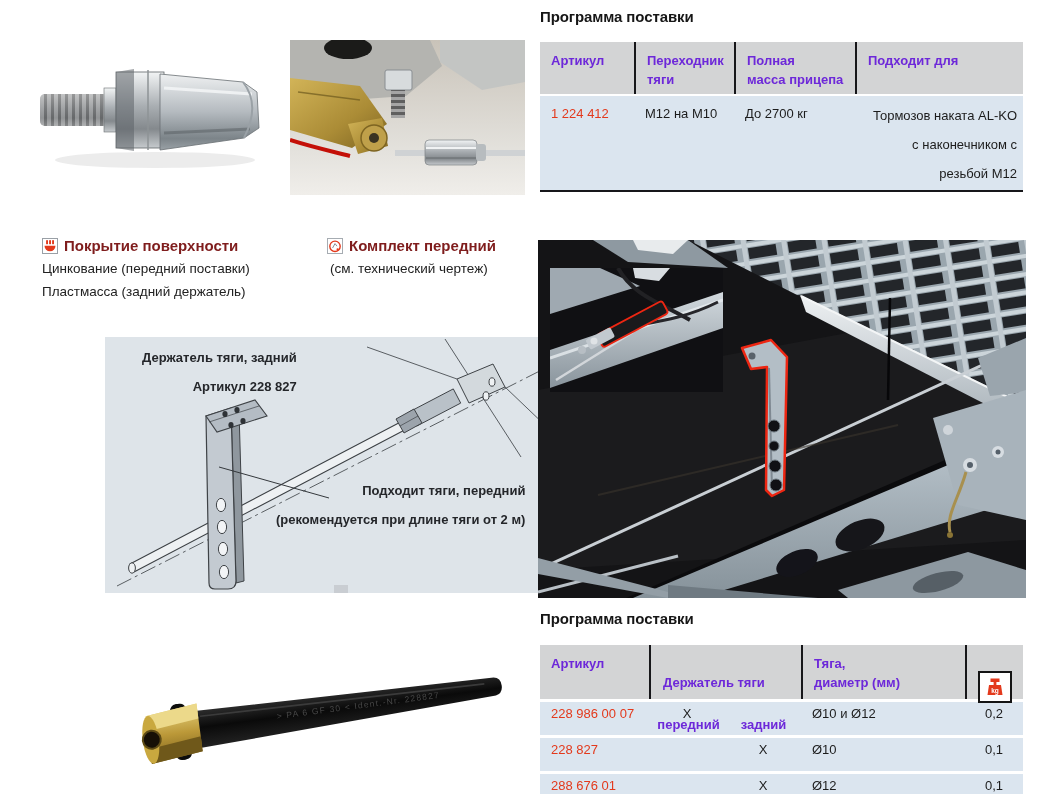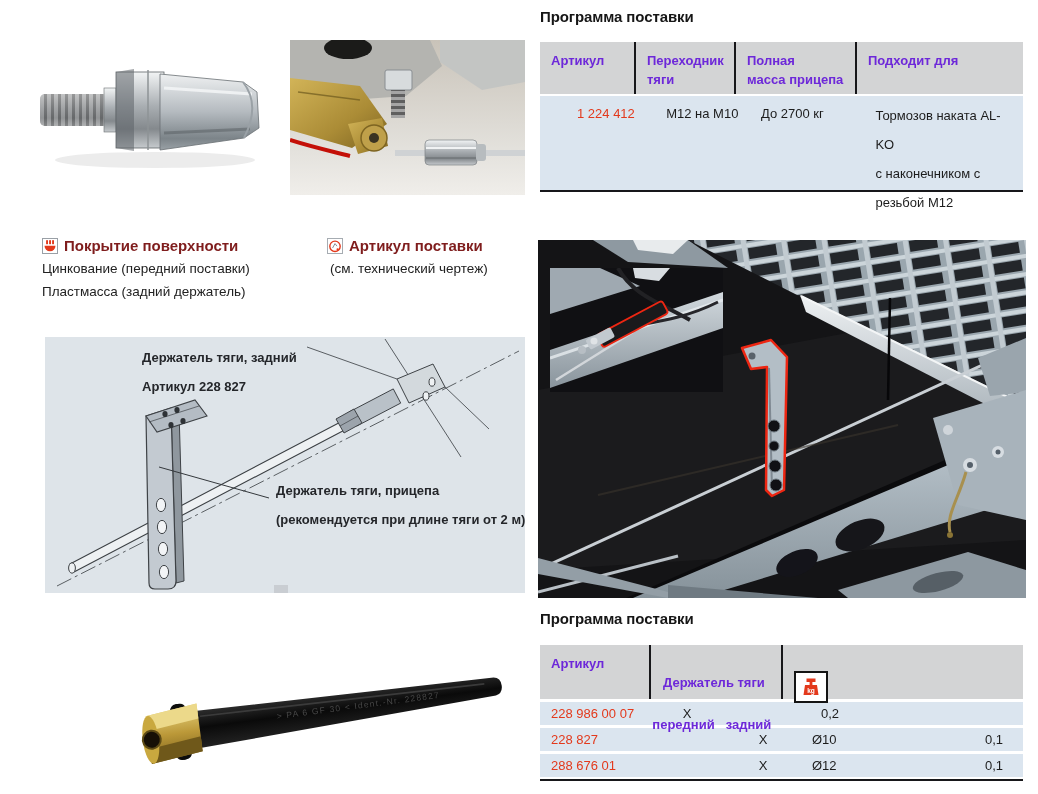--- a/index.html
+++ b/index.html
@@ -10,46 +10,46 @@
   
   .tbl{position:absolute;width:483px;}
   .thead{display:flex;background:#d3d4d5;}
   .th{box-sizing:border-box;font-size:13px;font-weight:bold;line-height:19px;padding:9px 6px 0 11px;white-space:pre-line;color:#6d28d9;}
   .th + .th{border-left:2px solid #17171a;}
   .trow{display:flex;background:#dbe5ef;}
   .td{box-sizing:border-box;font-size:13px;line-height:17px;padding:9px 6px 0 11px;}
   .red{color:#e3391c;}
   .blackline{height:2px;background:#17171a;}
   .t1 .thead{height:52px;}
-  .t1 .trow{margin-top:2px;height:94px;padding-left:26px;}
-  .t1 .fits div{line-height:29px;}
+  .t1 .trow{margin-top:2px;height:94px;}
+  .t1 .fits div{line-height:29px;text-align:right;}
   .t1 .fits{padding-top:5px;}
   .t2 .thead{height:54px;}
-  .t2 .trow{height:23px;margin-top:3px;}
+  .t2 .trow{height:33px;margin-top:3px;}
   .t2 .td{padding-top:0;line-height:23px;}
   .t2 .blackline{margin-top:2px;}
   .grp{padding:0;}
   .grp-title{font-weight:bold;font-size:13px;padding:9px 0 0 12px;}
   .subrow{display:flex;margin-top:4px;}
   .subrow span{width:76px;text-align:center;font-weight:bold;font-size:13px;}
   .td.sub{display:flex;padding:0;}
   .td.sub span{width:76px;text-align:center;}
   .td.center{text-align:center;padding:0;}
   .kgcol{padding:0;}
   .kgbox{width:30px;height:28px;background:#fff;border:2px solid #141414;margin:7px auto 0 auto;display:flex;align-items:center;justify-content:center;}
 
   
   .sec{position:absolute;}
   .sec-head{display:flex;align-items:center;gap:6px;}
   .sec-title{font-size:15px;font-weight:bold;color:#7f1d1d;}
   .sic{width:16px;height:16px;display:inline-block;}
   .sec-line{font-size:13.5px;margin-top:7px;line-height:16px;color:#222;white-space:nowrap;}
 
   
-  .drawing{position:absolute;width:540px;height:256px;}
+  .drawing{position:absolute;width:540px;height:256px;text-align:right;}
   .dlabel{position:absolute;font-size:13px;font-weight:bold;line-height:29px;white-space:nowrap;color:#24262a;}
 </style>
 </head>
 <body>
 
 <svg class="abs" style="left:30px;top:30px" width="240" height="145" viewBox="0 0 240 145">
   <defs>
     <linearGradient id="steelV" x1="0" y1="0" x2="0" y2="1">
       <stop offset="0" stop-color="#f2f4f5"></stop>
         <stop offset="0.45" stop-color="#a9aeb2"></stop>
@@ -166,21 +166,21 @@
 <div class="sec" style="left:327px;top:237px;width:200px">
   <div class="sec-head">
     <span class="sic">
       <svg width="16" height="16" viewBox="0 0 16 16">
         <rect x="0.5" y="0.5" width="15" height="15" fill="#fff" stroke="#a6acb2"></rect>
         <circle cx="8" cy="8.3" r="5.2" fill="none" stroke="#e3391c" stroke-width="1.4"></circle>
         <path d="M5.6,10 L8,5.6 L10,8.2" fill="none" stroke="#8a8f94" stroke-width="1"></path>
         <circle cx="10.6" cy="11.4" r="1.1" fill="#e3391c"></circle>
       </svg>
     </span>
-    <span class="sec-title">Артикул поставки</span>
+    <span class="sec-title">Комплект передний</span>
   </div>
   <div class="sec-line" style="margin-left:3px">(см. технический чертеж)</div>
 </div>
 
 <div class="drawing" style="left:45px;top:337px">
   <svg width="480" height="256" viewBox="0 0 480 256">
     <rect width="480" height="256" fill="#dee4e9"></rect>
     <line x1="12" y1="249" x2="474" y2="14" stroke="#5a5f63" stroke-width="1" stroke-dasharray="16 4 3 4"></line>
 
     <g>
@@ -215,21 +215,21 @@
       <line x1="295" y1="89" x2="313" y2="79" stroke="#3e4246" stroke-width="0.7"></line>
     </g>
     <line x1="114" y1="130" x2="224" y2="161" stroke="#34383c" stroke-width="1"></line>
     <rect x="229" y="248" width="14" height="8" fill="#c9cdd2"></rect>
   </svg>
   <div class="dlabel" style="left:97px;top:6px">
     <div>Держатель тяги, задний</div>
     <div>Артикул 228 827</div>
   </div>
   <div class="dlabel" style="left:231px;top:139px">
-    <div>Держатель тяги, прицепа</div>
+    <div>Подходит тяги, передний</div>
     <div>(рекомендуется при длине тяги от 2 м)</div>
   </div>
 </div>
 
 <svg class="abs" style="left:538px;top:240px" width="488" height="358" viewBox="0 0 488 358">
   <defs>
     <pattern id="grate" width="40" height="18" patternUnits="userSpaceOnUse" patternTransform="rotate(-9)">
       <rect width="40" height="18" fill="#9aa6ae"></rect>
       <rect width="40" height="4" fill="#ccd5da"></rect>
       <rect width="5" height="18" fill="#c2cbd1"></rect>
@@ -315,45 +315,48 @@
       <circle cx="44" cy="110" r="4" fill="#b7bec4"></circle>
     </g>
   </g>
 </svg>
 
 <div class="ttl" style="left:540px;top:610px">Программа поставки</div>
 
 <div class="tbl t2" style="left:540px;top:645px">
   <div class="thead">
     <div class="th" style="width:109px">Артикул</div>
-    <div class="th grp" style="width:132px">
+    <div class="th grp" style="width:152px">
       <div class="grp-title">Держатель тяги</div>
       <div class="subrow">
         <span>передний</span>
         <span>задний</span>
       </div>
     </div>
+    <div class="th" style="width:164px">Тяга,
+диаметр (мм)</div>
     <div class="th kgcol" style="width:58px">
       <div class="kgbox">
         <svg width="20" height="20" viewBox="0 0 20 20">
           <rect x="5.5" y="1.5" width="9" height="3.5" fill="#e3391c"></rect>
           <rect x="8.6" y="4.5" width="2.8" height="3.5" fill="#e3391c"></rect>
           <path d="M4,8 h12 l1.5,10 h-15 z" fill="#e3391c"></path>
           <text x="10" y="15.5" font-size="6.5" font-weight="bold" fill="#ffffff" text-anchor="middle" font-family="Liberation Sans, sans-serif">kg</text>
         </svg>
       </div>
     </div>
   </div>
 
   <div class="trow">
     <div class="td red" style="width:109px">228 986 00 07</div>
     <div class="td sub" style="width:152px">
       <span>X</span>
       <span></span>
     </div>
+    <div class="td" style="width:164px">Ø10 и Ø12</div>
     <div class="td center" style="width:58px">0,2</div>
   </div>
 
   <div class="trow">
     <div class="td red" style="width:109px">228 827</div>
     <div class="td sub" style="width:152px">
       <span></span>
       <span>X</span>
     </div>
     <div class="td" style="width:164px">Ø10</div>

